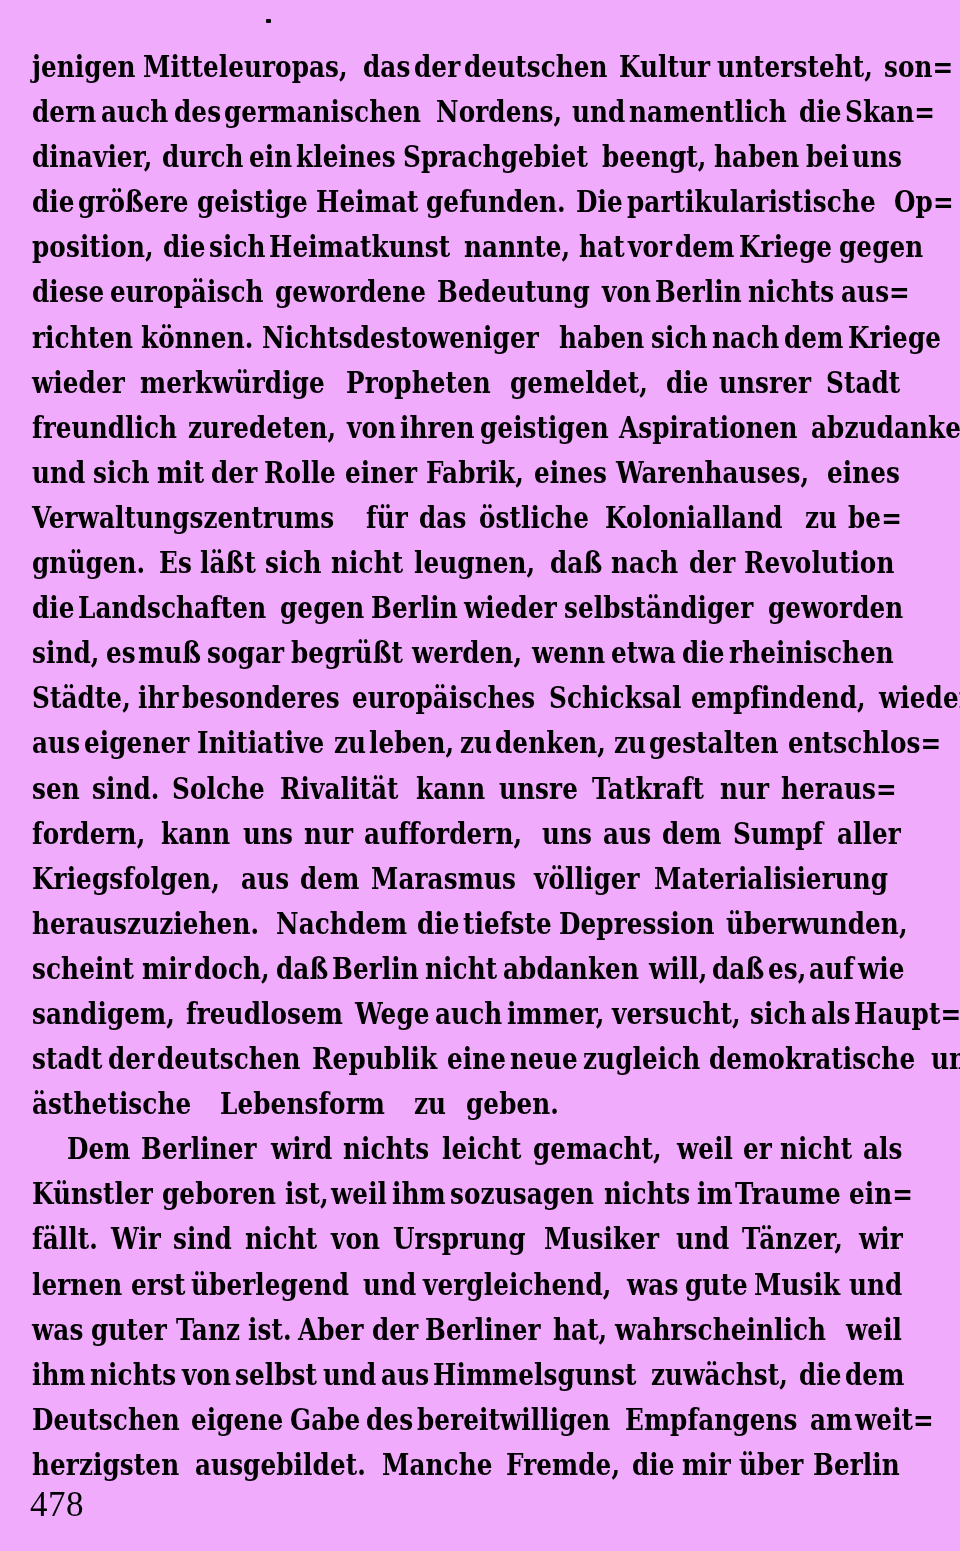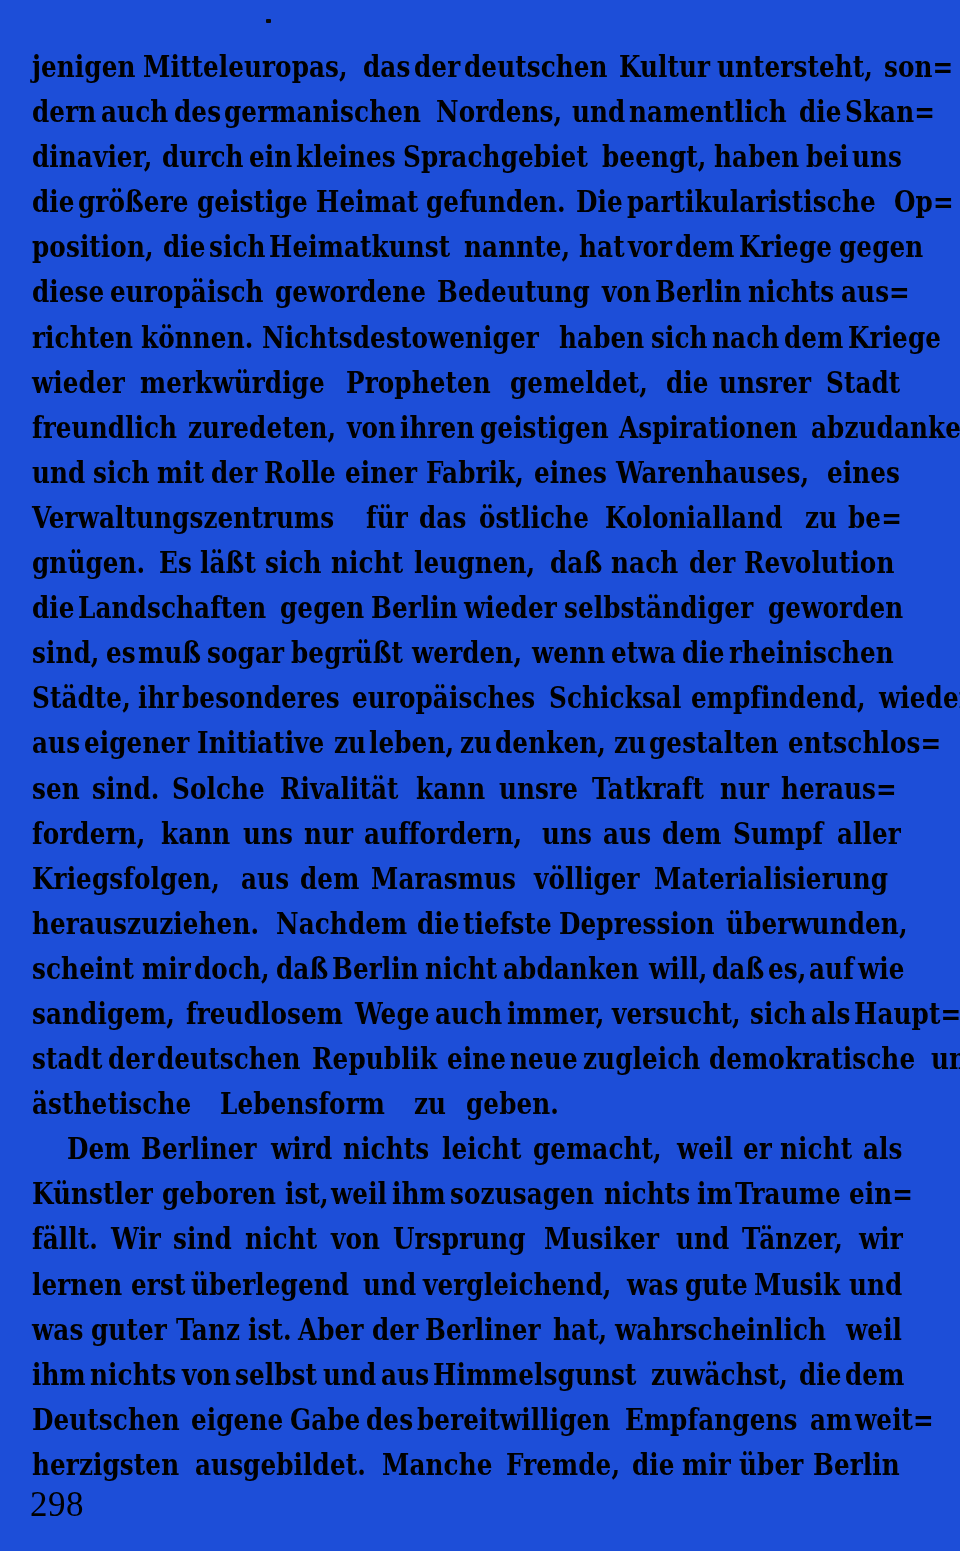--- a/index.html
+++ b/index.html
@@ -6,21 +6,21 @@
   html, body {
     margin: 0;
     padding: 0;
     background: #ffffff;
   }
 
   .page {
     position: relative;
     width: 960px;
     height: 1551px;
-    background: #1d4ed8;
+    background: #f0abfc;
     overflow: hidden;
     
     font-family: "DejaVu Serif", "Liberation Serif", serif;
     color: #000000;
     -webkit-font-smoothing: none;
   }
 
   
   .speck {
     position: absolute;
@@ -437,15 +437,15 @@
         <span class="w">ausgebildet.</span>
         <span class="w">Manche</span>
         <span class="w">Fremde,</span>
         <span class="w">die</span>
         <span class="w">mir</span>
         <span class="w">über</span>
         <span class="w">Berlin</span>
       </div>
     </div>
 
-  <div class="folio">298</div>
+  <div class="folio">478</div>
 
 </div>
 
 </body></html>

